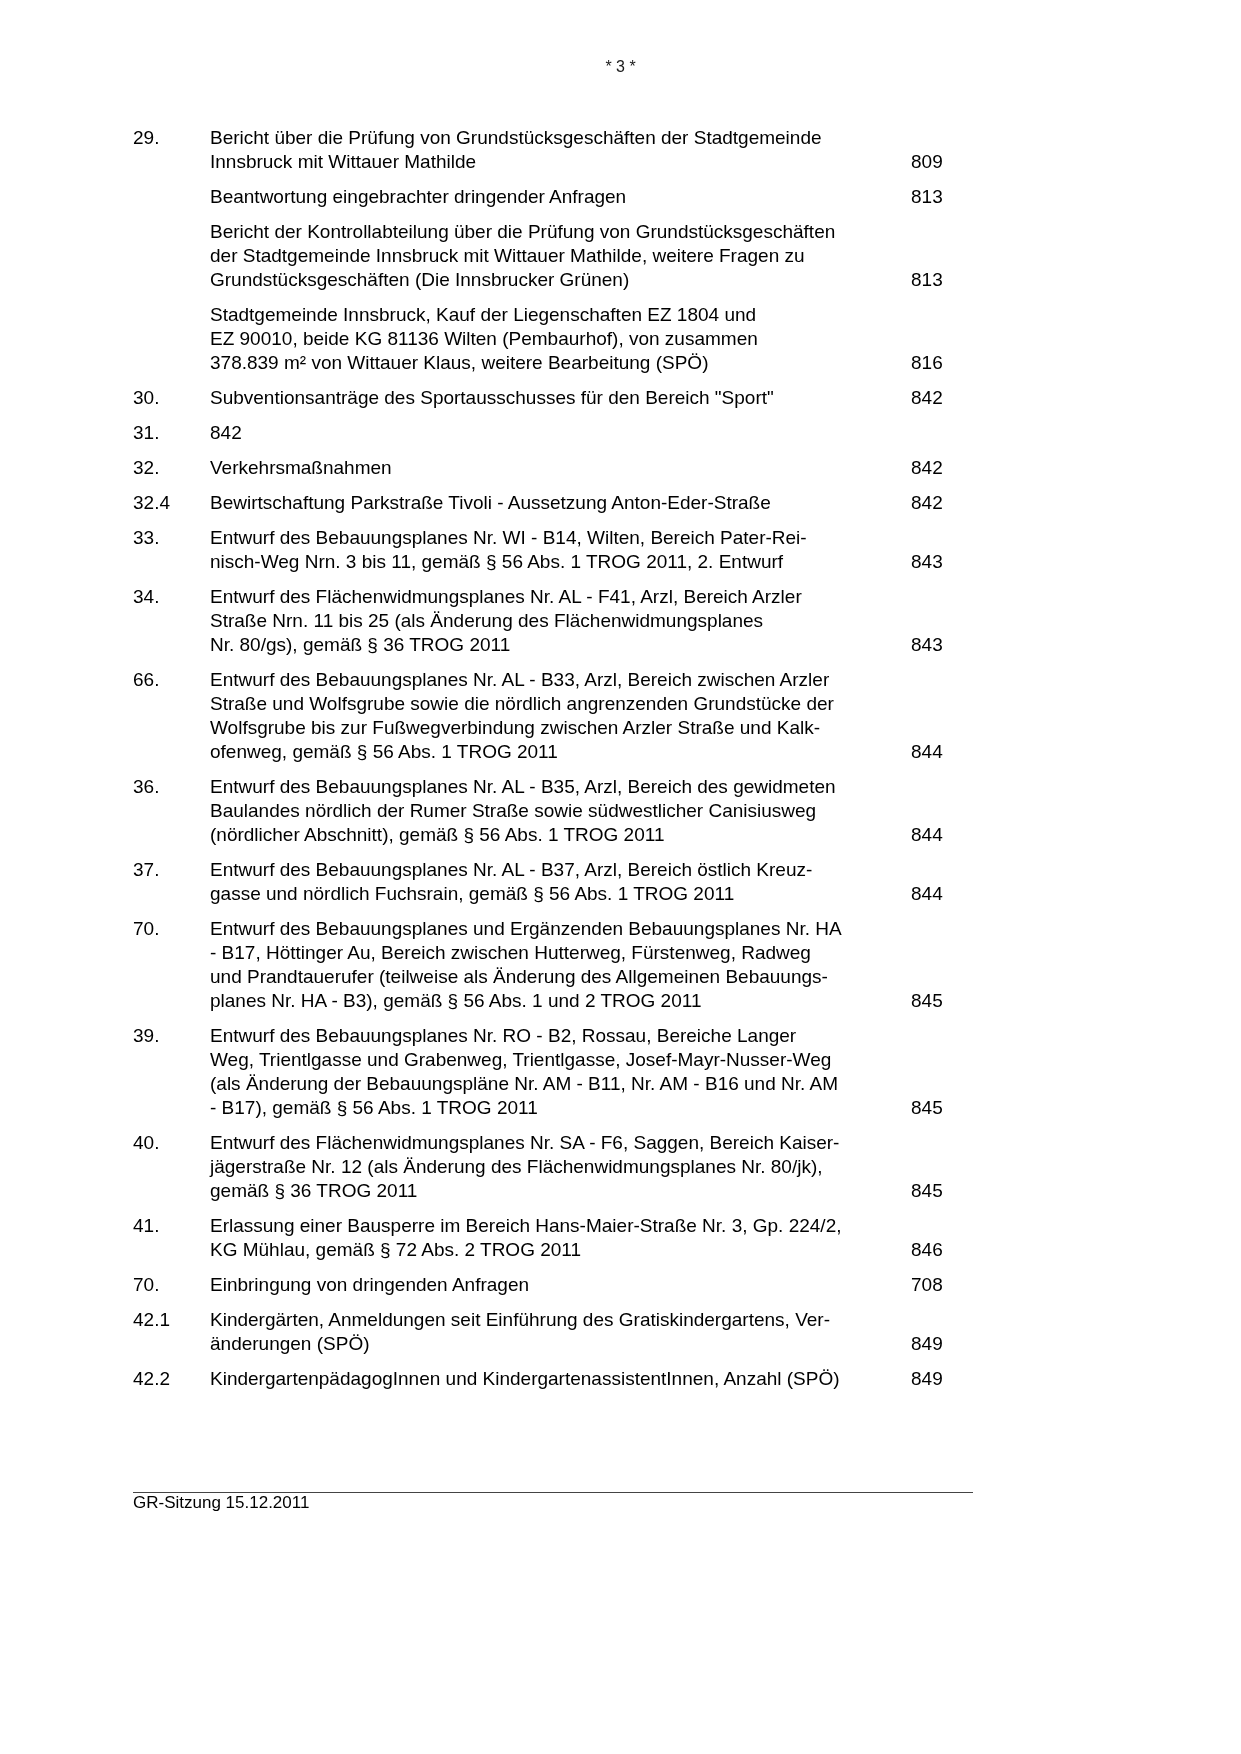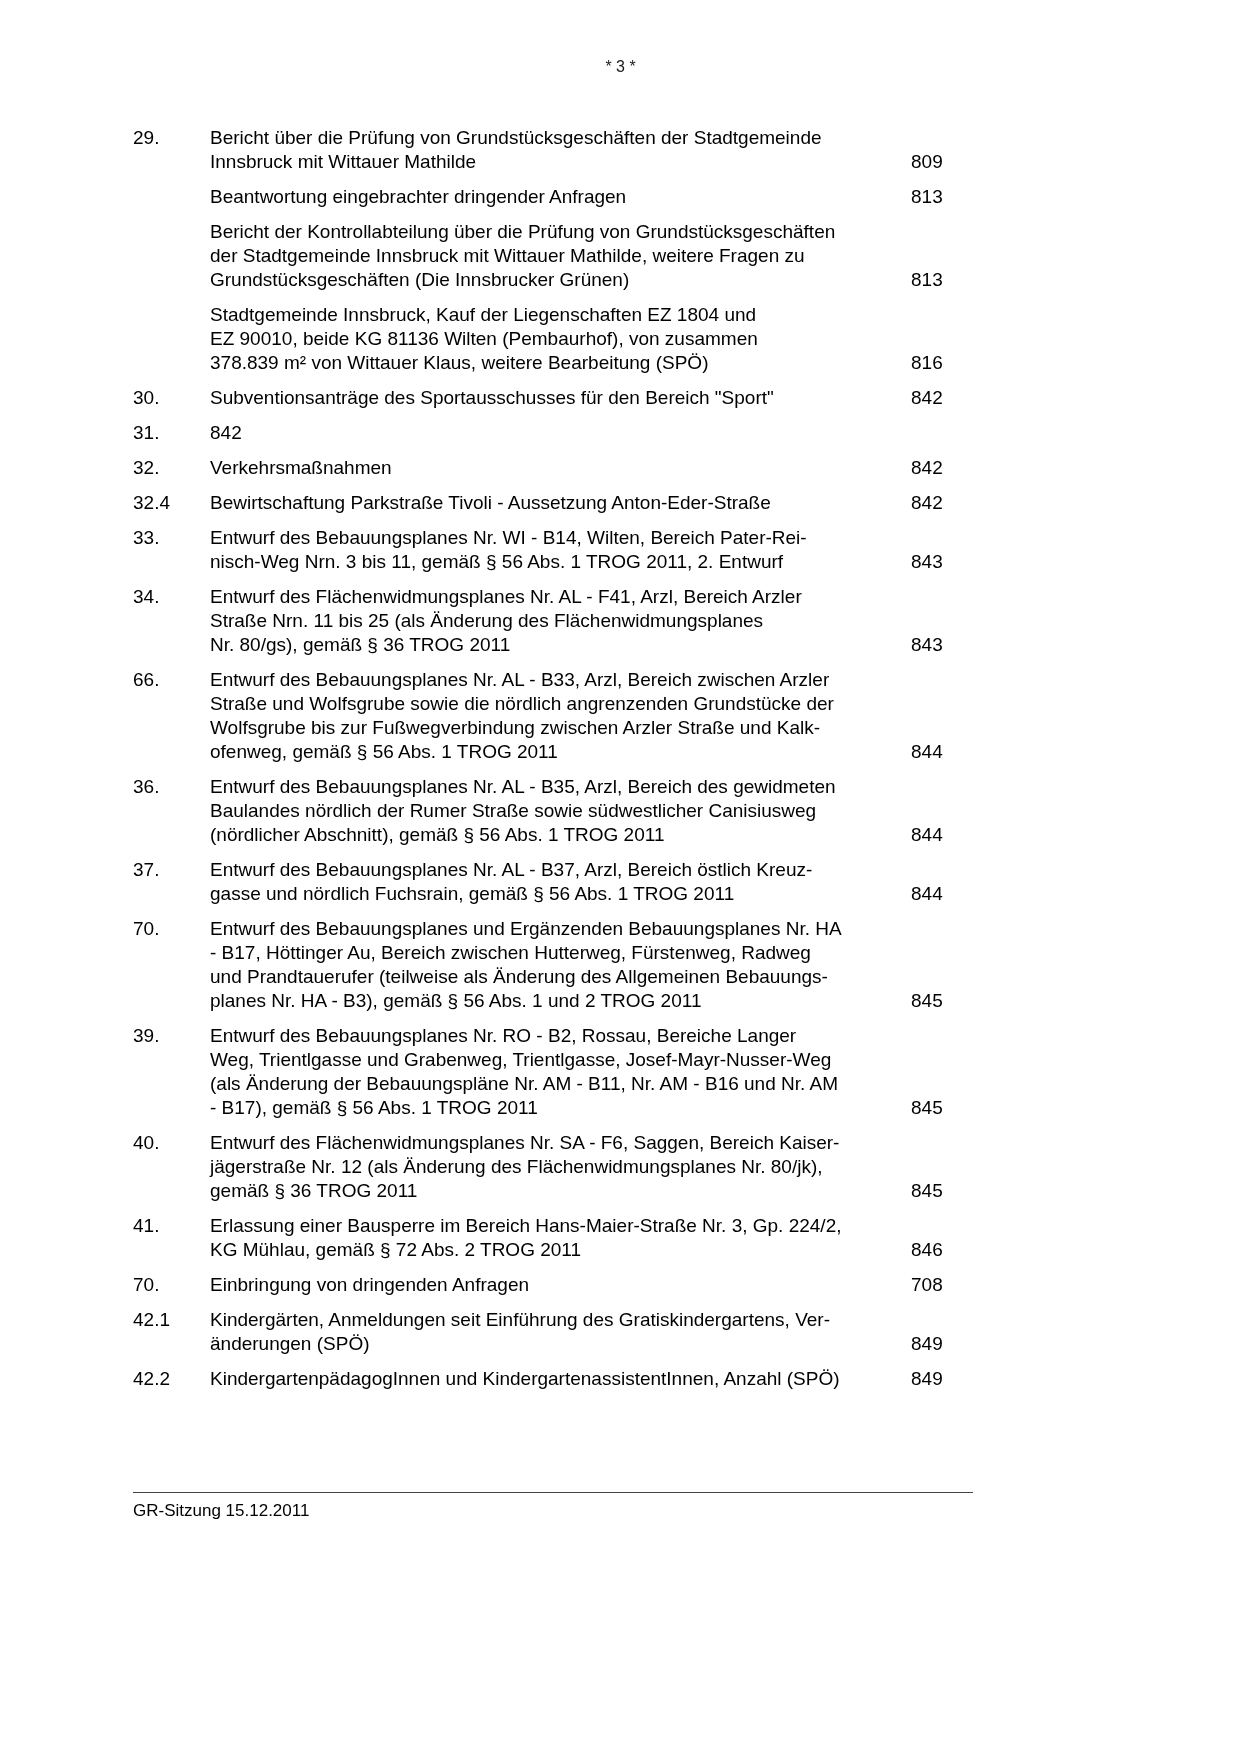--- a/index.html
+++ b/index.html
@@ -49,21 +49,21 @@
     width: 62px;
     text-align: left;
     align-self: flex-end;
   }
   .page-footer {
     position: absolute;
     top: 1492px;
     left: 133px;
     width: 840px;
     border-top: 1px solid #444444;
-    padding-top: 8px;
+    padding-top: 0;
     font-size: 17px;
   }
 </style>
 </head>
 <body>
 
 <div class="page">
   <div class="page-header">* 3 *</div>
 
   <div class="toc" id="toc">

